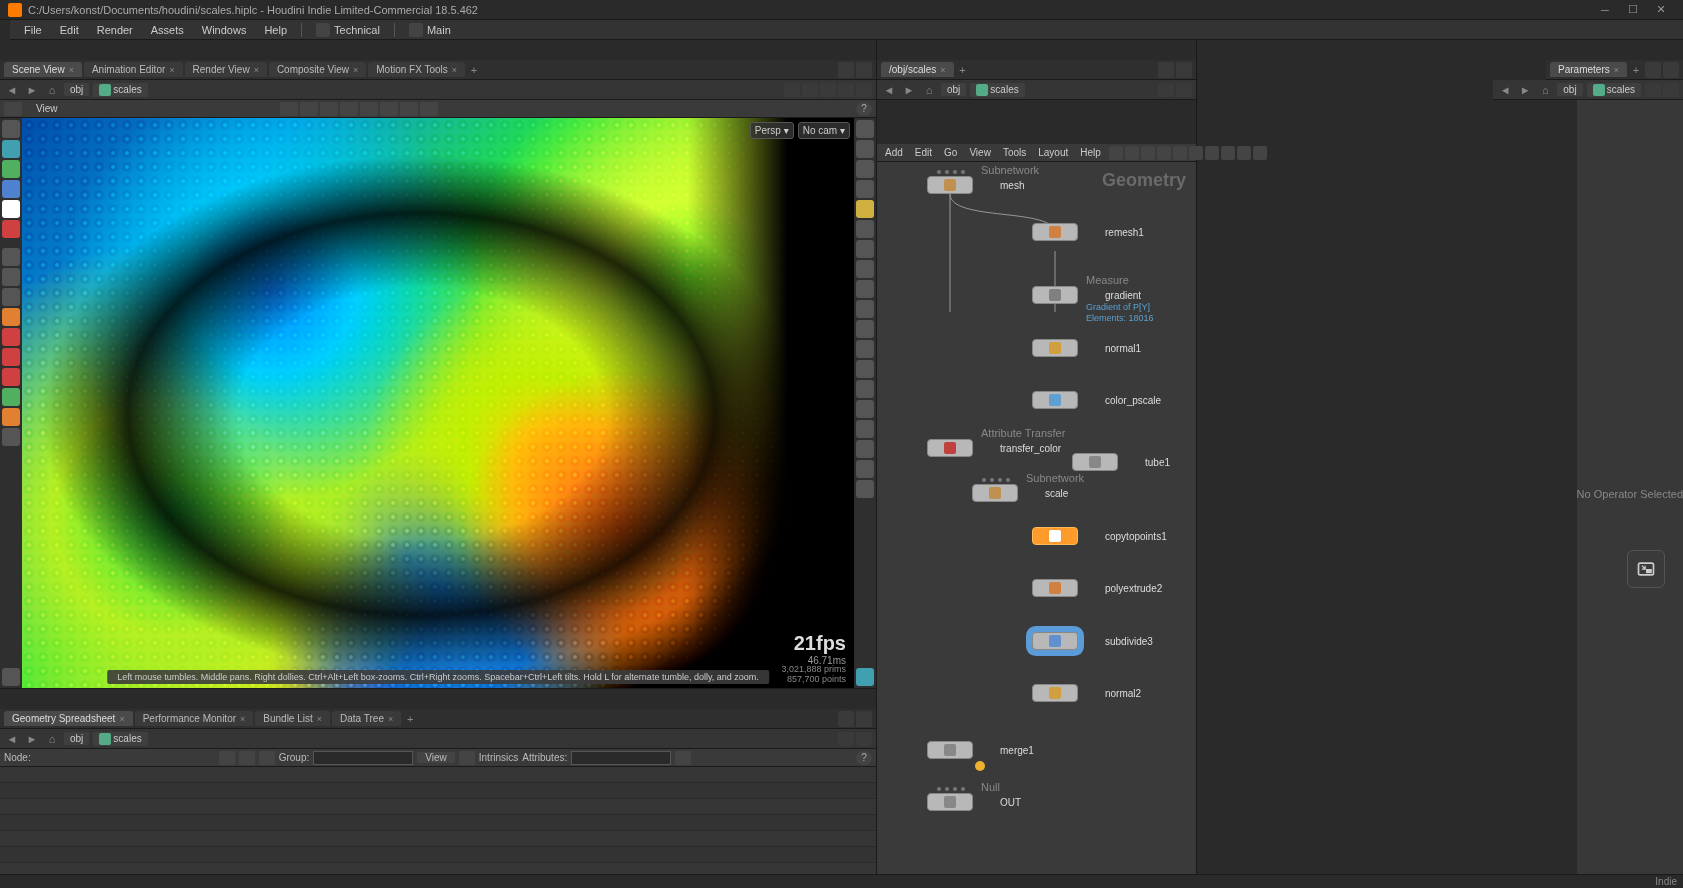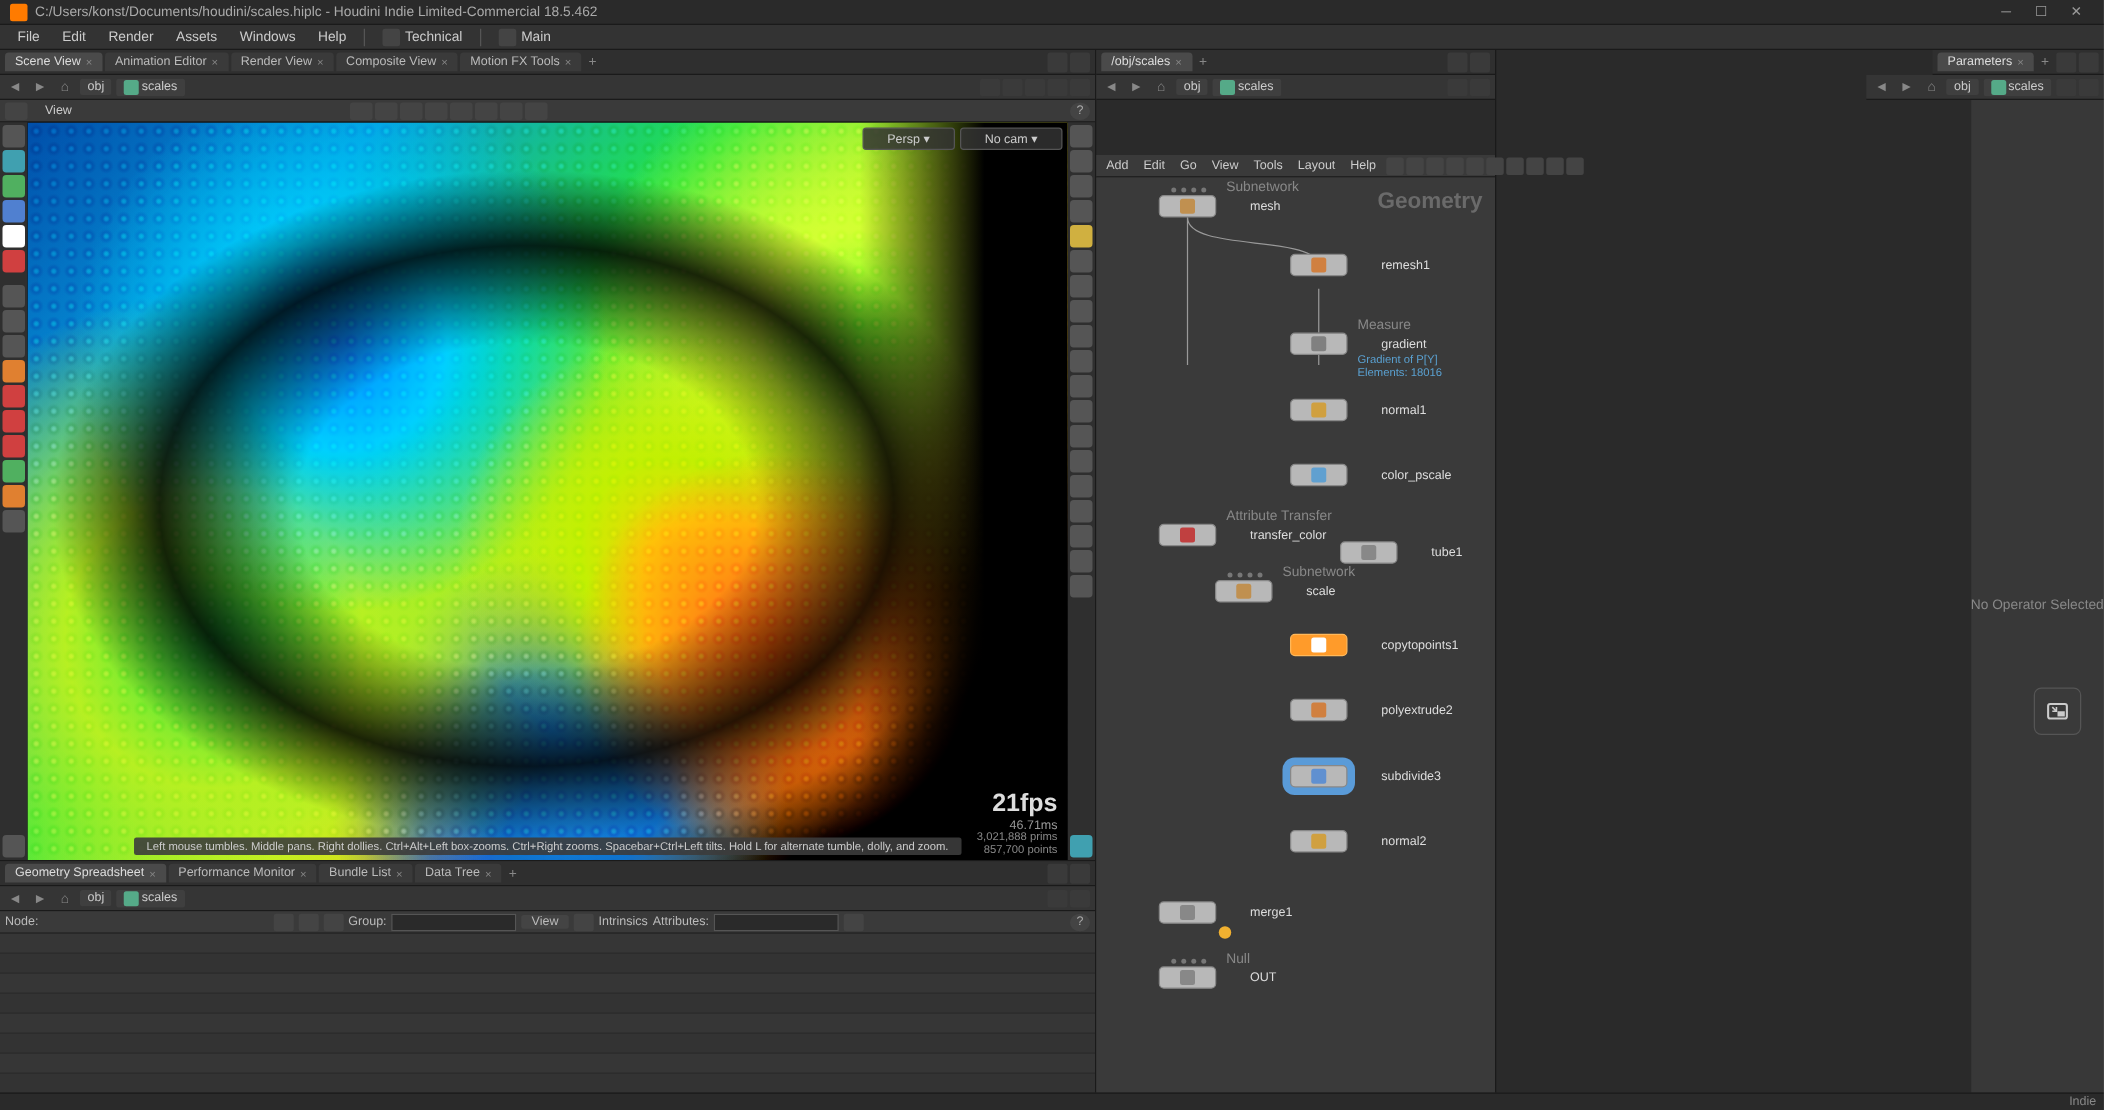--- a/index.html
+++ b/index.html
@@ -5,33 +5,33 @@
 * { margin:0; padding:0; box-sizing:border-box; font-family:Arial,Helvetica,sans-serif; }
 body { background:#2a2a2a; color:#ccc; font-size:11px; width:1683px; height:888px; overflow:hidden; position:relative; }
 
 
 .titlebar { height:20px; background:#2a2a2a; display:flex; align-items:center; padding:0 8px; border-bottom:1px solid #1a1a1a;}
 .titlebar .hou-logo { width:14px; height:14px; background:#ff7b00; margin-right:6px; border-radius:2px;}
 .titlebar .title { color:#aaa; font-size:11px; flex:1;}
 .titlebar .winbtn { width:28px; height:16px; display:flex; align-items:center; justify-content:center; color:#999; }
 
 
-.menubar { height:20px; background:#333; display:flex; align-items:center; padding:0 6px; gap:2px; border-bottom:1px solid #1a1a1a;}
+.menubar { height:20px; background:#333; display:flex; align-items:center; padding:0 6px; gap:2px; border-bottom:1px solid #1a1a1a;margin-left:10px;}
 .menubar .mitem { padding:2px 8px; color:#ccc; font-size:11px; cursor:pointer;}
 .menubar .sep { width:1px; height:14px; background:#555; margin:0 4px;}
 .menubar .desktop { display:flex; align-items:center; gap:4px; padding:2px 8px;}
 .menubar .starbtn{ width:14px; height:14px; background:#444; border-radius:2px;}
 
 
 .main { display:flex; height:calc(100% - 40px); }
 .left-area { width:877px; display:flex; flex-direction:column; border-right:1px solid #1a1a1a;}
 .right-area { flex:1; display:flex; }
 
 
-.pane-tabs { height:20px; background:#2f2f2f; display:flex; align-items:center; padding:0 4px; gap:2px; border-bottom:1px solid #1a1a1a;}
+.pane-tabs { height:20px; background:#2f2f2f; display:flex; align-items:center; padding:0 4px; gap:2px; border-bottom:1px solid #1a1a1a;margin-top:20px;}
 .pane-tab { padding:2px 8px; background:#3a3a3a; color:#bbb; font-size:10px; border-radius:3px 3px 0 0; display:flex; align-items:center; gap:4px;}
 .pane-tab.active { background:#4a4a4a; color:#ddd;}
 .pane-tab .x { color:#888; font-size:9px;}
 .pane-tabs .plus { width:14px; height:14px; display:flex; align-items:center; justify-content:center; color:#888;}
 .pane-tabs .right-icons { margin-left:auto; display:flex; gap:2px;}
 .pane-tabs .ricon { width:16px; height:16px; background:#3a3a3a; border-radius:2px;}
 
 
 .pathbar { height:20px; background:#353535; display:flex; align-items:center; padding:0 4px; gap:4px; border-bottom:1px solid #1a1a1a;}
 .pathbar .nav-btn { width:16px; height:14px; display:flex; align-items:center; justify-content:center; color:#888;}
@@ -72,21 +72,21 @@
   position:absolute; inset:0;
   background-image:
     radial-gradient(circle, rgba(255,255,255,0.4) 1px, rgba(0,0,0,0.25) 3px, transparent 6px);
   background-size:14px 14px;
   mix-blend-mode:overlay;
   opacity:0.7;
 }
 .scales-dark {position:absolute; inset:0; background:radial-gradient(ellipse at 48% 52%, transparent 30%, rgba(0,0,0,0.85) 48%, transparent 62%), linear-gradient(to right, transparent 80%, #000 92%);}
 
 .vp-overlay-tr { position:absolute; top:4px; right:4px; display:flex; gap:4px;}
-.vp-pill { background:rgba(50,50,50,0.85); color:#ccc; font-size:10px; padding:2px 19px; border-radius:3px; border:1px solid #555;}
+.vp-pill { background:rgba(50,50,50,0.85); color:#ccc; font-size:10px; padding:2px 4px; border-radius:3px; border:1px solid #555;}
 .vp-overlay-br { position:absolute; bottom:22px; right:8px; text-align:right; color:#999; font-size:10px;}
 .vp-fps { color:#ddd; font-size:20px; font-weight:bold;}
 .vp-hint { position:absolute; bottom:4px; left:50%; transform:translateX(-50%); background:rgba(60,60,60,0.9); color:#ccc; font-size:9px; padding:2px 10px; border-radius:2px; white-space:nowrap;}
 .vp-stats { position:absolute; bottom:4px; right:8px; color:#888; font-size:9px; text-align:right;}
 
 
 .bottom-pane { height:200px; display:flex; flex-direction:column; border-top:1px solid #1a1a1a;}
 .ss-toolbar { height:18px; background:#3a3a3a; display:flex; align-items:center; gap:4px; padding:0 4px; border-bottom:1px solid #1a1a1a;}
 .ss-toolbar .lbl { color:#bbb; font-size:10px;}
 .ss-toolbar .fld { background:#2a2a2a; border:1px solid #555; height:14px; padding:0 4px; font-size:10px; color:#ccc;}

